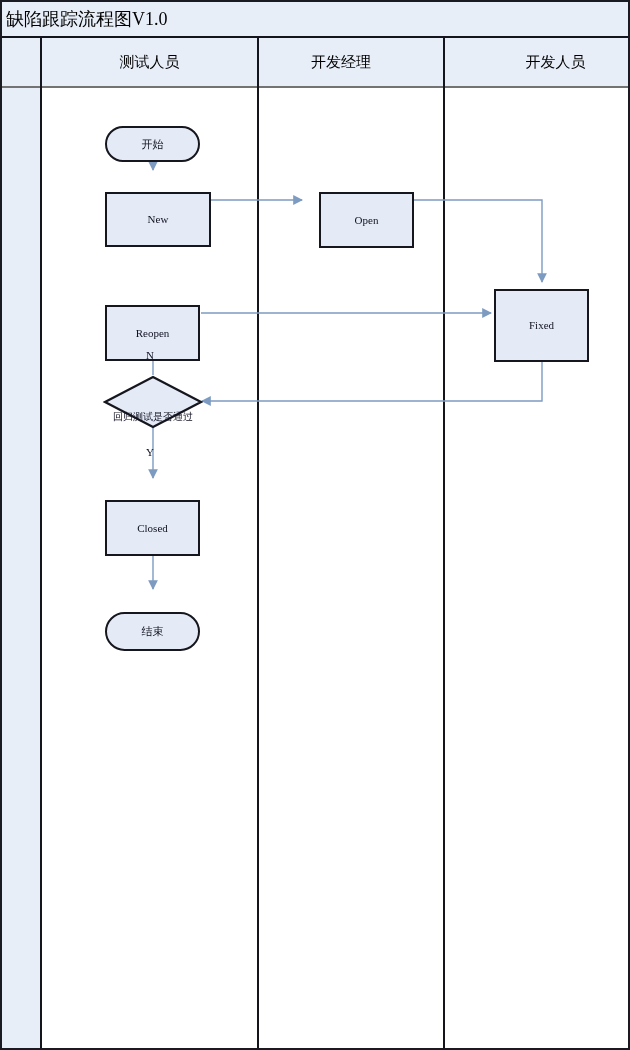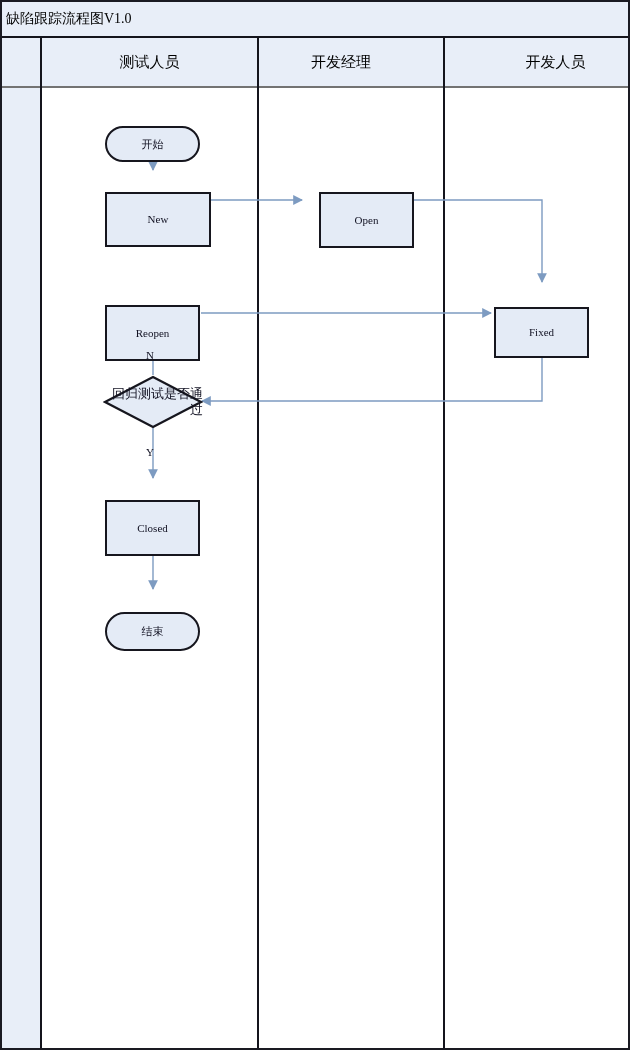--- a/index.html
+++ b/index.html
@@ -31,21 +31,21 @@
     width: 626px;
     height: 36px;
     background: #e8eef8;
     border-bottom: 2px solid #14141c;
     box-sizing: border-box;
     display: flex;
     align-items: center;
   }
   #title-text {
     padding-left: 4px;
-    font-size: 14px;
+    font-size: 18px;
     color: #000000;
     letter-spacing: 0px;
     line-height: 1;
   }
 
   
   #lane-header-row {
     position: absolute;
     left: 0;
     top: 36px;
@@ -136,28 +136,28 @@
   .diamond-wrap {
     position: absolute;
     z-index: 5;
   }
   .diamond-wrap svg {
     display: block;
   }
   .diamond-label {
     position: absolute;
     left: 0;
-    top: 0;
+    top: 15px;
     width: 100%;
     height: 100%;
     display: flex;
     align-items: center;
     justify-content: center;
-    text-align: right;
-    font-size: 13px;
+    text-align: center;
+    font-size: 10px;
     color: #111122;
     line-height: 1.2;
     pointer-events: none;
   }
 
   .edge-label {
     position: absolute;
     font-size: 11px;
     color: #111122;
     z-index: 6;
@@ -245,21 +245,21 @@
   </div>
 
   <div class="node process" style="left:103px; top:170px; width:106px; height:55px;">
     <span class="node-label">New</span>
   </div>
 
   <div class="node process" style="left:317px; top:170px; width:95px; height:56px;">
     <span class="node-label">Open</span>
   </div>
 
-  <div class="node process" style="left:492px; top:285px; width:95px; height:51px;">
+  <div class="node process" style="left:492px; top:267px; width:95px; height:73px;">
     <span class="node-label">Fixed</span>
   </div>
 
   <div class="node process" style="left:103px; top:283px; width:95px; height:56px;">
     <span class="node-label">Reopen</span>
   </div>
 
   <div class="diamond-wrap" style="left:101px; top:373px; width:100px; height:54px;">
     <svg width="100" height="54" viewBox="0 0 100 54">
       <polygon points="50,2 98,27 50,52 2,27" fill="#e4ebf6" stroke="#16161e" stroke-width="2.2"></polygon>

